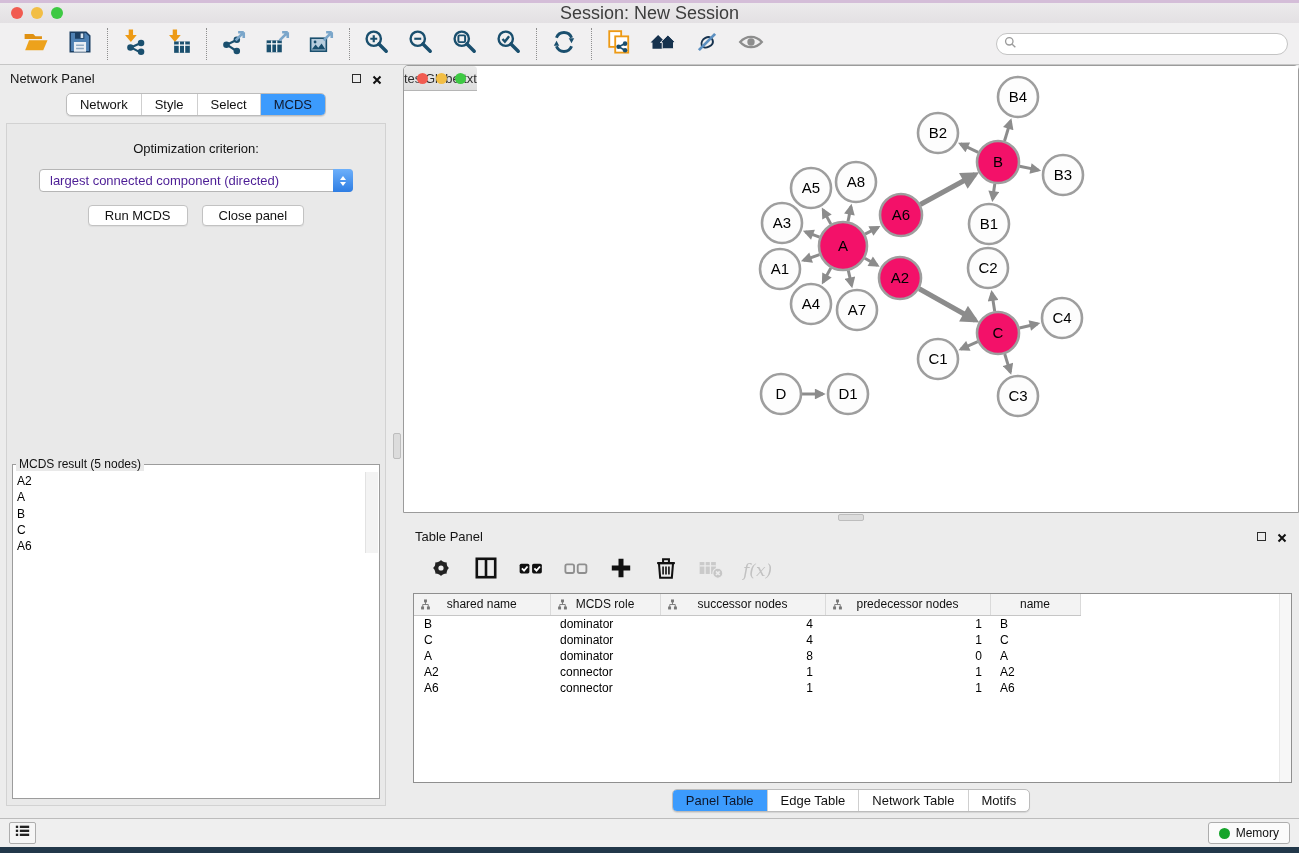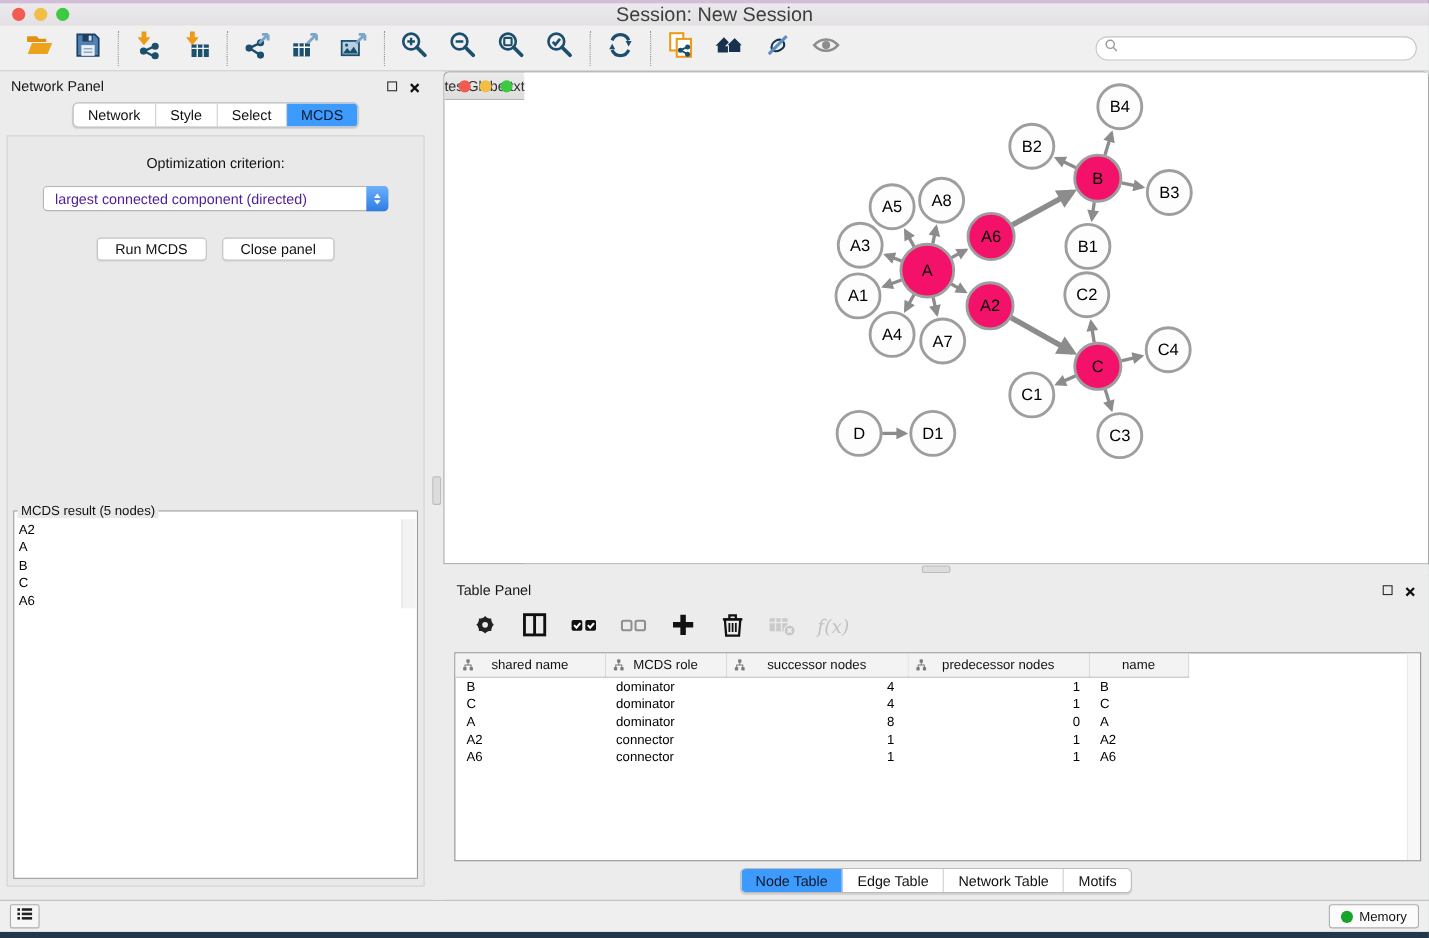--- a/index.html
+++ b/index.html
@@ -48,21 +48,21 @@
   .cp-body { flex:1; margin:0 6px 12px; border:1px solid #d2d2d2; background:#e9e9e9;
              display:flex; flex-direction:column; align-items:center; padding:17px 4px 6px; }
   .opt-label { font-size:13px; color:#111; margin-bottom:13px; }
   .dropdown { width:314px; height:23px; background:#fff; border:1px solid #b5b5b5; border-radius:4px;
               position:relative; display:flex; align-items:center; padding-left:10px; font-size:13px; color:#4c1d95; }
   .dd-stepper { position:absolute; right:-1px; top:-1px; width:20px; height:23px;
                 background:linear-gradient(#6db0fb,#2e7de3); border-radius:0 4px 4px 0;
                 display:flex; flex-direction:column; align-items:center; justify-content:center; gap:2px; }
   .tri-up { width:0; height:0; border-left:3.5px solid transparent; border-right:3.5px solid transparent; border-bottom:4.5px solid #fff; }
   .tri-dn { width:0; height:0; border-left:3.5px solid transparent; border-right:3.5px solid transparent; border-top:4.5px solid #fff; }
-  .btn-row { display:flex; gap:14px; margin-top:24px; }
+  .btn-row { display:flex; gap:14px; margin-top:13px; }
   .push-btn { height:21px; padding:0 16px; background:#fff; border:1px solid #c2c2c2; border-radius:4px;
               font-size:13px; color:#111; display:flex; align-items:center; box-shadow:0 1px 1px rgba(0,0,0,.06); }
   .mcds-fieldset { margin-top:auto; width:368px; height:342px; border:1px solid #9c9c9c; background:#fff; padding:0; }
   .mcds-fieldset legend { font-size:12px; color:#111; margin-left:3px; padding:0 3px; background:#e9e9e9; }
   .mcds-list { position:relative; height:100%; overflow:hidden; padding:2px 0 0 4px; }
   .mcds-item { font-size:12px; line-height:16.3px; color:#000; }
   .mcds-scroll { position:absolute; right:1px; top:1px; bottom:1px; width:13px; background:#f3f3f3; border-left:1px solid #e2e2e2; }
 
   
   .v-divider { width:11px; position:relative; background:#ececec; }
@@ -599,21 +599,21 @@
                   <td class="ar">1</td>
                   <td class="ar2">1</td>
                   <td class="al">A6</td>
                 </tr>
               </tbody>
             </table>
           <div class="tbl-scroll"></div>
         </div>
         <div class="tp-tabs">
           <div class="seg" id="tp-tabs">
-              <span class="seg-item selected">Node Table</span>
+              <span class="seg-item selected">Panel Table</span>
               <span class="seg-item">Edge Table</span>
               <span class="seg-item">Network Table</span>
               <span class="seg-item">Motifs</span>
             </div>
         </div>
       </div>
     </div>
   </div>
 
   <div class="statusbar">

